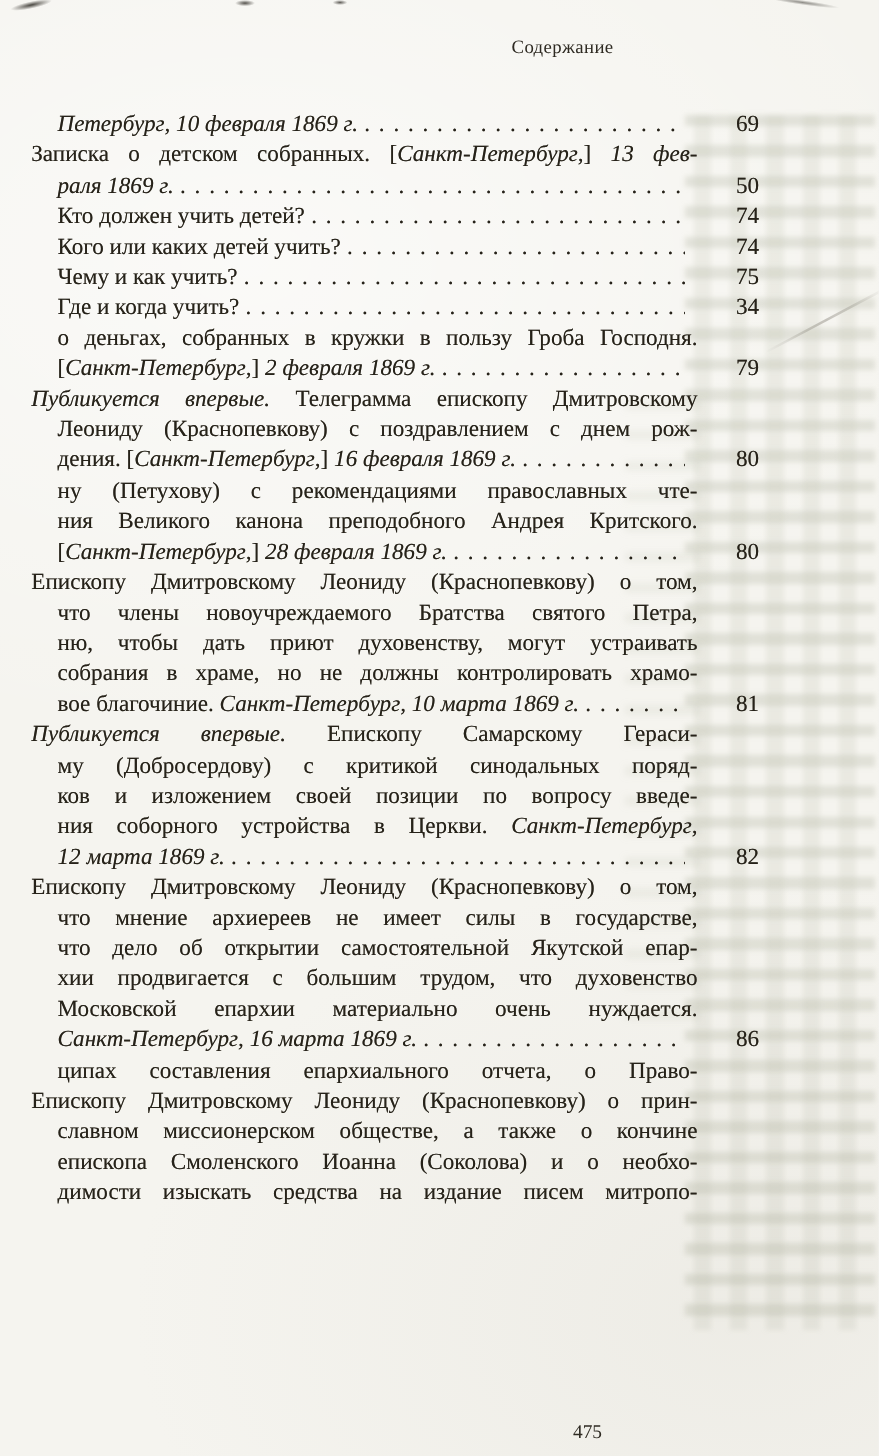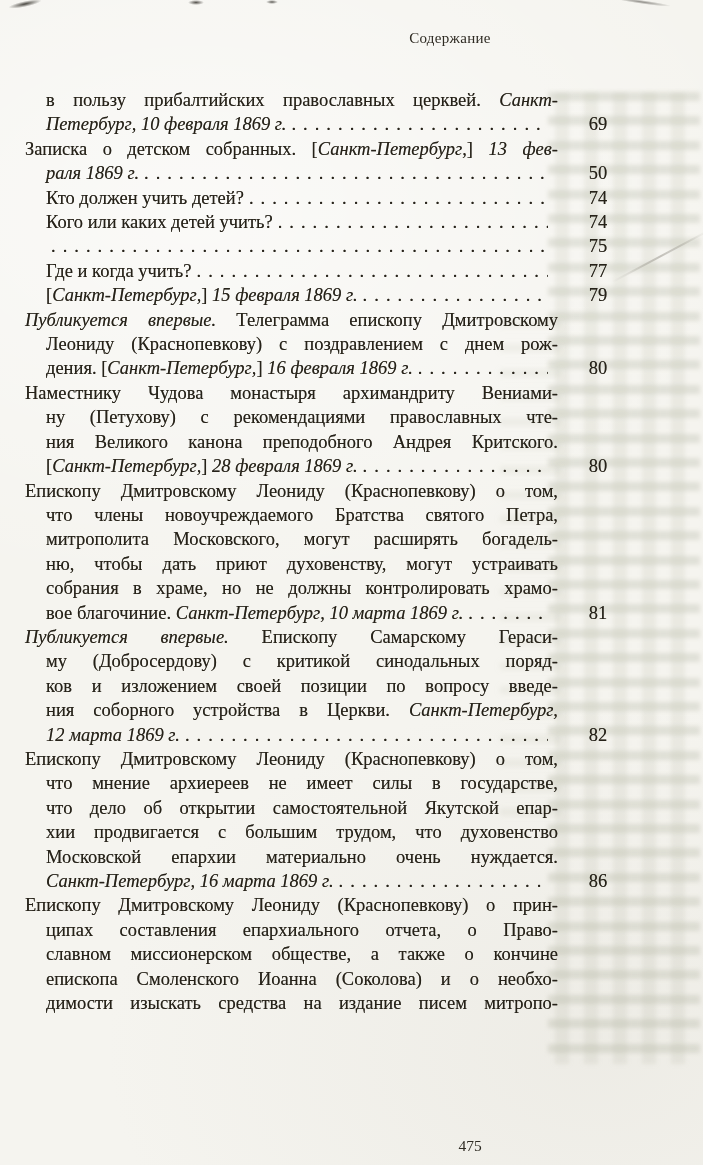--- a/index.html
+++ b/index.html
@@ -70,21 +70,20 @@
   <div class="speck s3"></div>
   <div class="speck s4"></div>
   <div class="scratch"></div>
   <div class="bleed"></div>
   <div class="bleed2"></div>
 
   <div class="running-header">Содержание</div>
 
   <div class="toc">
       <div>
-        <div class="line ind fill"><span class="txt"><span class="ro">в пользу прибалтийских православных церквей. </span><span class="it">Санкт-</span></span></div>
         <div class="line ind pageline">
           <span class="txt"><span class="it">Петербург, 10 февраля 1869 г.</span></span>
           <span class="dots"></span>
           <span class="pnum">69</span>
         </div>
       </div>
       <div>
         <div class="line fill"><span class="txt"><span class="ro">Записка о детском собранных. [</span><span class="it">Санкт-Петербург,</span><span class="ro">] </span><span class="it">13 фев-</span></span></div>
         <div class="line ind pageline">
           <span class="txt"><span class="it">раля 1869 г.</span></span>
@@ -101,61 +100,61 @@
       </div>
       <div>
         <div class="line ind pageline">
           <span class="txt"><span class="ro">Кого или каких детей учить?</span></span>
           <span class="dots"></span>
           <span class="pnum">74</span>
         </div>
       </div>
       <div>
         <div class="line ind pageline">
+          <span class="txt"><span class="ro">Чему и как учить?</span></span>
           <span class="dots"></span>
           <span class="pnum">75</span>
         </div>
       </div>
       <div>
         <div class="line ind pageline">
           <span class="txt"><span class="ro">Где и когда учить?</span></span>
           <span class="dots"></span>
-          <span class="pnum">77</span>
+          <span class="pnum">34</span>
         </div>
       </div>
       <div>
+        <div class="line ind fill"><span class="txt"><span class="ro">о деньгах, собранных в кружки в пользу Гроба Господня.</span></span></div>
         <div class="line ind pageline">
-          <span class="txt"><span class="ro">[</span><span class="it">Санкт-Петербург,</span><span class="ro">] </span><span class="it">15 февраля 1869 г.</span></span>
+          <span class="txt"><span class="ro">[</span><span class="it">Санкт-Петербург,</span><span class="ro">] </span><span class="it">2 февраля 1869 г.</span></span>
           <span class="dots"></span>
           <span class="pnum">79</span>
         </div>
       </div>
       <div>
         <div class="line fill"><span class="txt"><span class="it">Публикуется впервые.</span><span class="ro"> Телеграмма епископу Дмитровскому</span></span></div>
         <div class="line ind fill"><span class="txt"><span class="ro">Леониду (Краснопевкову) с поздравлением с днем рож-</span></span></div>
         <div class="line ind pageline">
           <span class="txt"><span class="ro">дения. [</span><span class="it">Санкт-Петербург,</span><span class="ro">] </span><span class="it">16 февраля 1869 г.</span></span>
           <span class="dots"></span>
           <span class="pnum">80</span>
         </div>
       </div>
       <div>
-        <div class="line fill"><span class="txt"><span class="ro">Наместнику Чудова монастыря архимандриту Вениами-</span></span></div>
         <div class="line ind fill"><span class="txt"><span class="ro">ну (Петухову) с рекомендациями православных чте-</span></span></div>
         <div class="line ind fill"><span class="txt"><span class="ro">ния Великого канона преподобного Андрея Критского.</span></span></div>
         <div class="line ind pageline">
           <span class="txt"><span class="ro">[</span><span class="it">Санкт-Петербург,</span><span class="ro">] </span><span class="it">28 февраля 1869 г.</span></span>
           <span class="dots"></span>
           <span class="pnum">80</span>
         </div>
       </div>
       <div>
         <div class="line fill"><span class="txt"><span class="ro">Епископу Дмитровскому Леониду (Краснопевкову) о том,</span></span></div>
         <div class="line ind fill"><span class="txt"><span class="ro">что члены новоучреждаемого Братства святого Петра,</span></span></div>
-        <div class="line ind fill"><span class="txt"><span class="ro">митрополита Московского, могут расширять богадель-</span></span></div>
         <div class="line ind fill"><span class="txt"><span class="ro">ню, чтобы дать приют духовенству, могут устраивать</span></span></div>
         <div class="line ind fill"><span class="txt"><span class="ro">собрания в храме, но не должны контролировать храмо-</span></span></div>
         <div class="line ind pageline">
           <span class="txt"><span class="ro">вое благочиние. </span><span class="it">Санкт-Петербург, 10 марта 1869 г.</span></span>
           <span class="dots"></span>
           <span class="pnum">81</span>
         </div>
       </div>
       <div>
         <div class="line fill"><span class="txt"><span class="it">Публикуется впервые.</span><span class="ro"> Епископу Самарскому Гераси-</span></span></div>
@@ -174,22 +173,22 @@
         <div class="line ind fill"><span class="txt"><span class="ro">что дело об открытии самостоятельной Якутской епар-</span></span></div>
         <div class="line ind fill"><span class="txt"><span class="ro">хии продвигается с большим трудом, что духовенство</span></span></div>
         <div class="line ind fill"><span class="txt"><span class="ro">Московской епархии материально очень нуждается.</span></span></div>
         <div class="line ind pageline">
           <span class="txt"><span class="it">Санкт-Петербург, 16 марта 1869 г.</span></span>
           <span class="dots"></span>
           <span class="pnum">86</span>
         </div>
       </div>
       <div>
+        <div class="line ind fill"><span class="txt"><span class="ro">ципах составления епархиального отчета, о Право-</span></span></div>
         <div class="line fill"><span class="txt"><span class="ro">Епископу Дмитровскому Леониду (Краснопевкову) о прин-</span></span></div>
-        <div class="line ind fill"><span class="txt"><span class="ro">ципах составления епархиального отчета, о Право-</span></span></div>
         <div class="line ind fill"><span class="txt"><span class="ro">славном миссионерском обществе, а также о кончине</span></span></div>
         <div class="line ind fill"><span class="txt"><span class="ro">епископа Смоленского Иоанна (Соколова) и о необхо-</span></span></div>
         <div class="line ind fill"><span class="txt"><span class="ro">димости изыскать средства на издание писем митропо-</span></span></div>
       </div>
     </div>
 
   <div class="footer-num">475</div>
 </div>
 
 </body></html>

